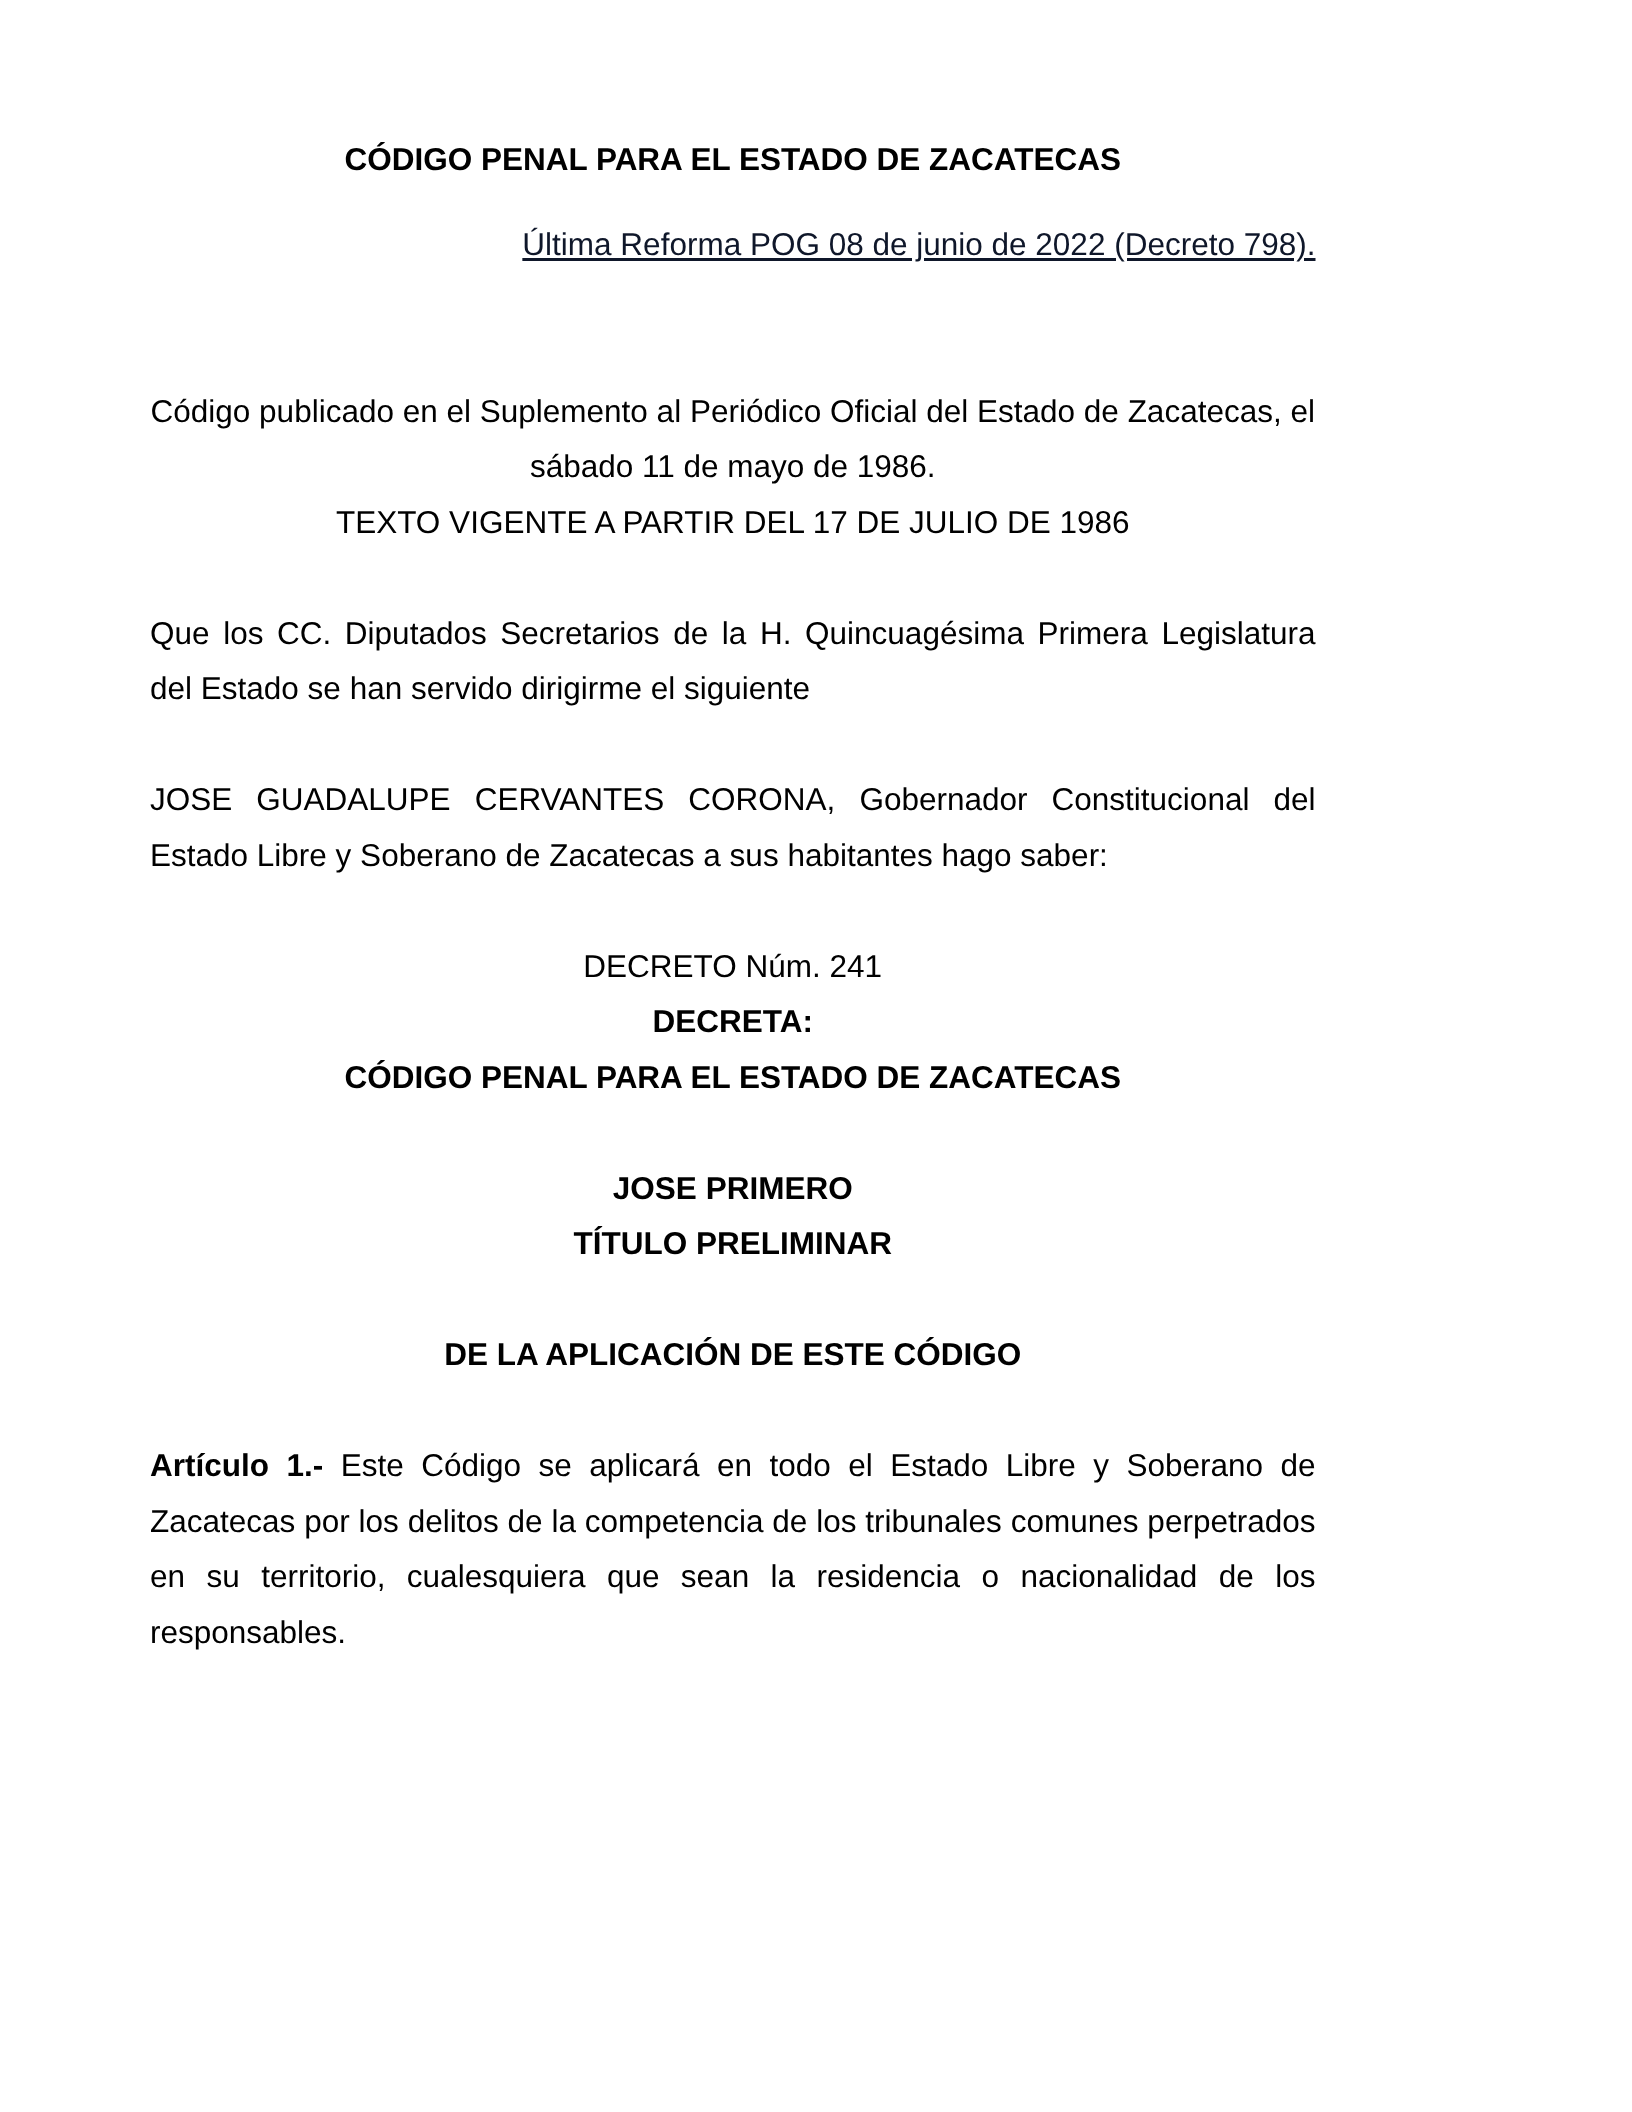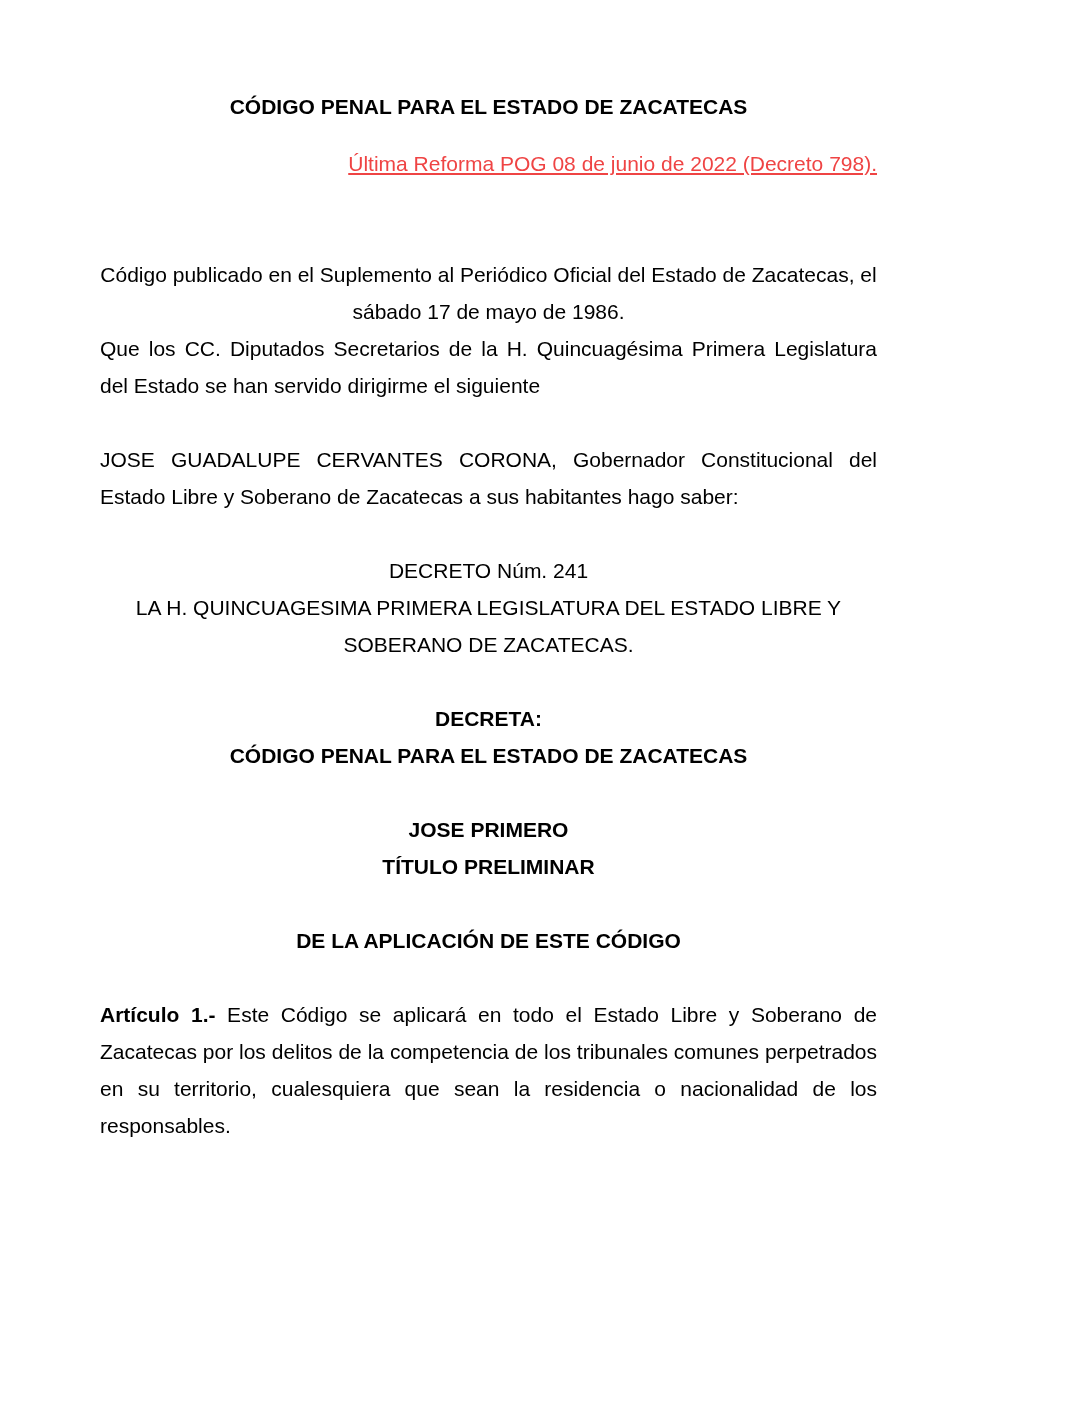--- a/index.html
+++ b/index.html
@@ -23,48 +23,48 @@
   .justify { text-align: justify; }
   .bold { font-weight: bold; }
   .doc-title {
     font-size: 21px;
     font-weight: bold;
     text-align: center;
     margin-bottom: 20px;
   }
   .link-row { margin-bottom: 74px; }
   .link-row a {
-    color: #ef4444;
+    color: #0f172a;
     text-decoration: underline;
     cursor: pointer;
   }
   .gap-after { margin-bottom: 37px; }
   p { margin: 0; }
 </style>
 </head>
 <body>
 
 <div class="page">
 
   <h1 class="doc-title">CÓDIGO PENAL PARA EL ESTADO DE ZACATECAS</h1>
 
   <p class="right link-row">
     <a href="#">Última Reforma POG 08 de junio de 2022 (Decreto 798).</a>
   </p>
 
-  <p class="center">Código publicado en el Suplemento al Periódico Oficial del Estado de Zacatecas, el sábado 17 de mayo de 1986.</p>
+  <p class="center">Código publicado en el Suplemento al Periódico Oficial del Estado de Zacatecas, el sábado 11 de mayo de 1986.</p>
 
+  <p class="center gap-after">TEXTO VIGENTE A PARTIR DEL 17 DE JULIO DE 1986</p>
 
   <p class="justify gap-after">Que los CC. Diputados Secretarios de la H. Quincuagésima Primera Legislatura del Estado se han servido dirigirme el siguiente</p>
 
   <p class="justify gap-after">JOSE GUADALUPE CERVANTES CORONA, Gobernador Constitucional del Estado Libre y Soberano de Zacatecas a sus habitantes hago saber:</p>
 
   <p class="center">DECRETO Núm. 241</p>
 
-  <p class="center gap-after">LA H. QUINCUAGESIMA PRIMERA LEGISLATURA DEL ESTADO LIBRE Y SOBERANO DE ZACATECAS.</p>
 
   <p class="center bold">DECRETA:</p>
 
   <p class="center bold gap-after">CÓDIGO PENAL PARA EL ESTADO DE ZACATECAS</p>
 
   <p class="center bold">JOSE PRIMERO</p>
 
   <p class="center bold gap-after">TÍTULO PRELIMINAR</p>
 
   <p class="center bold gap-after">DE LA APLICACIÓN DE ESTE CÓDIGO</p>

